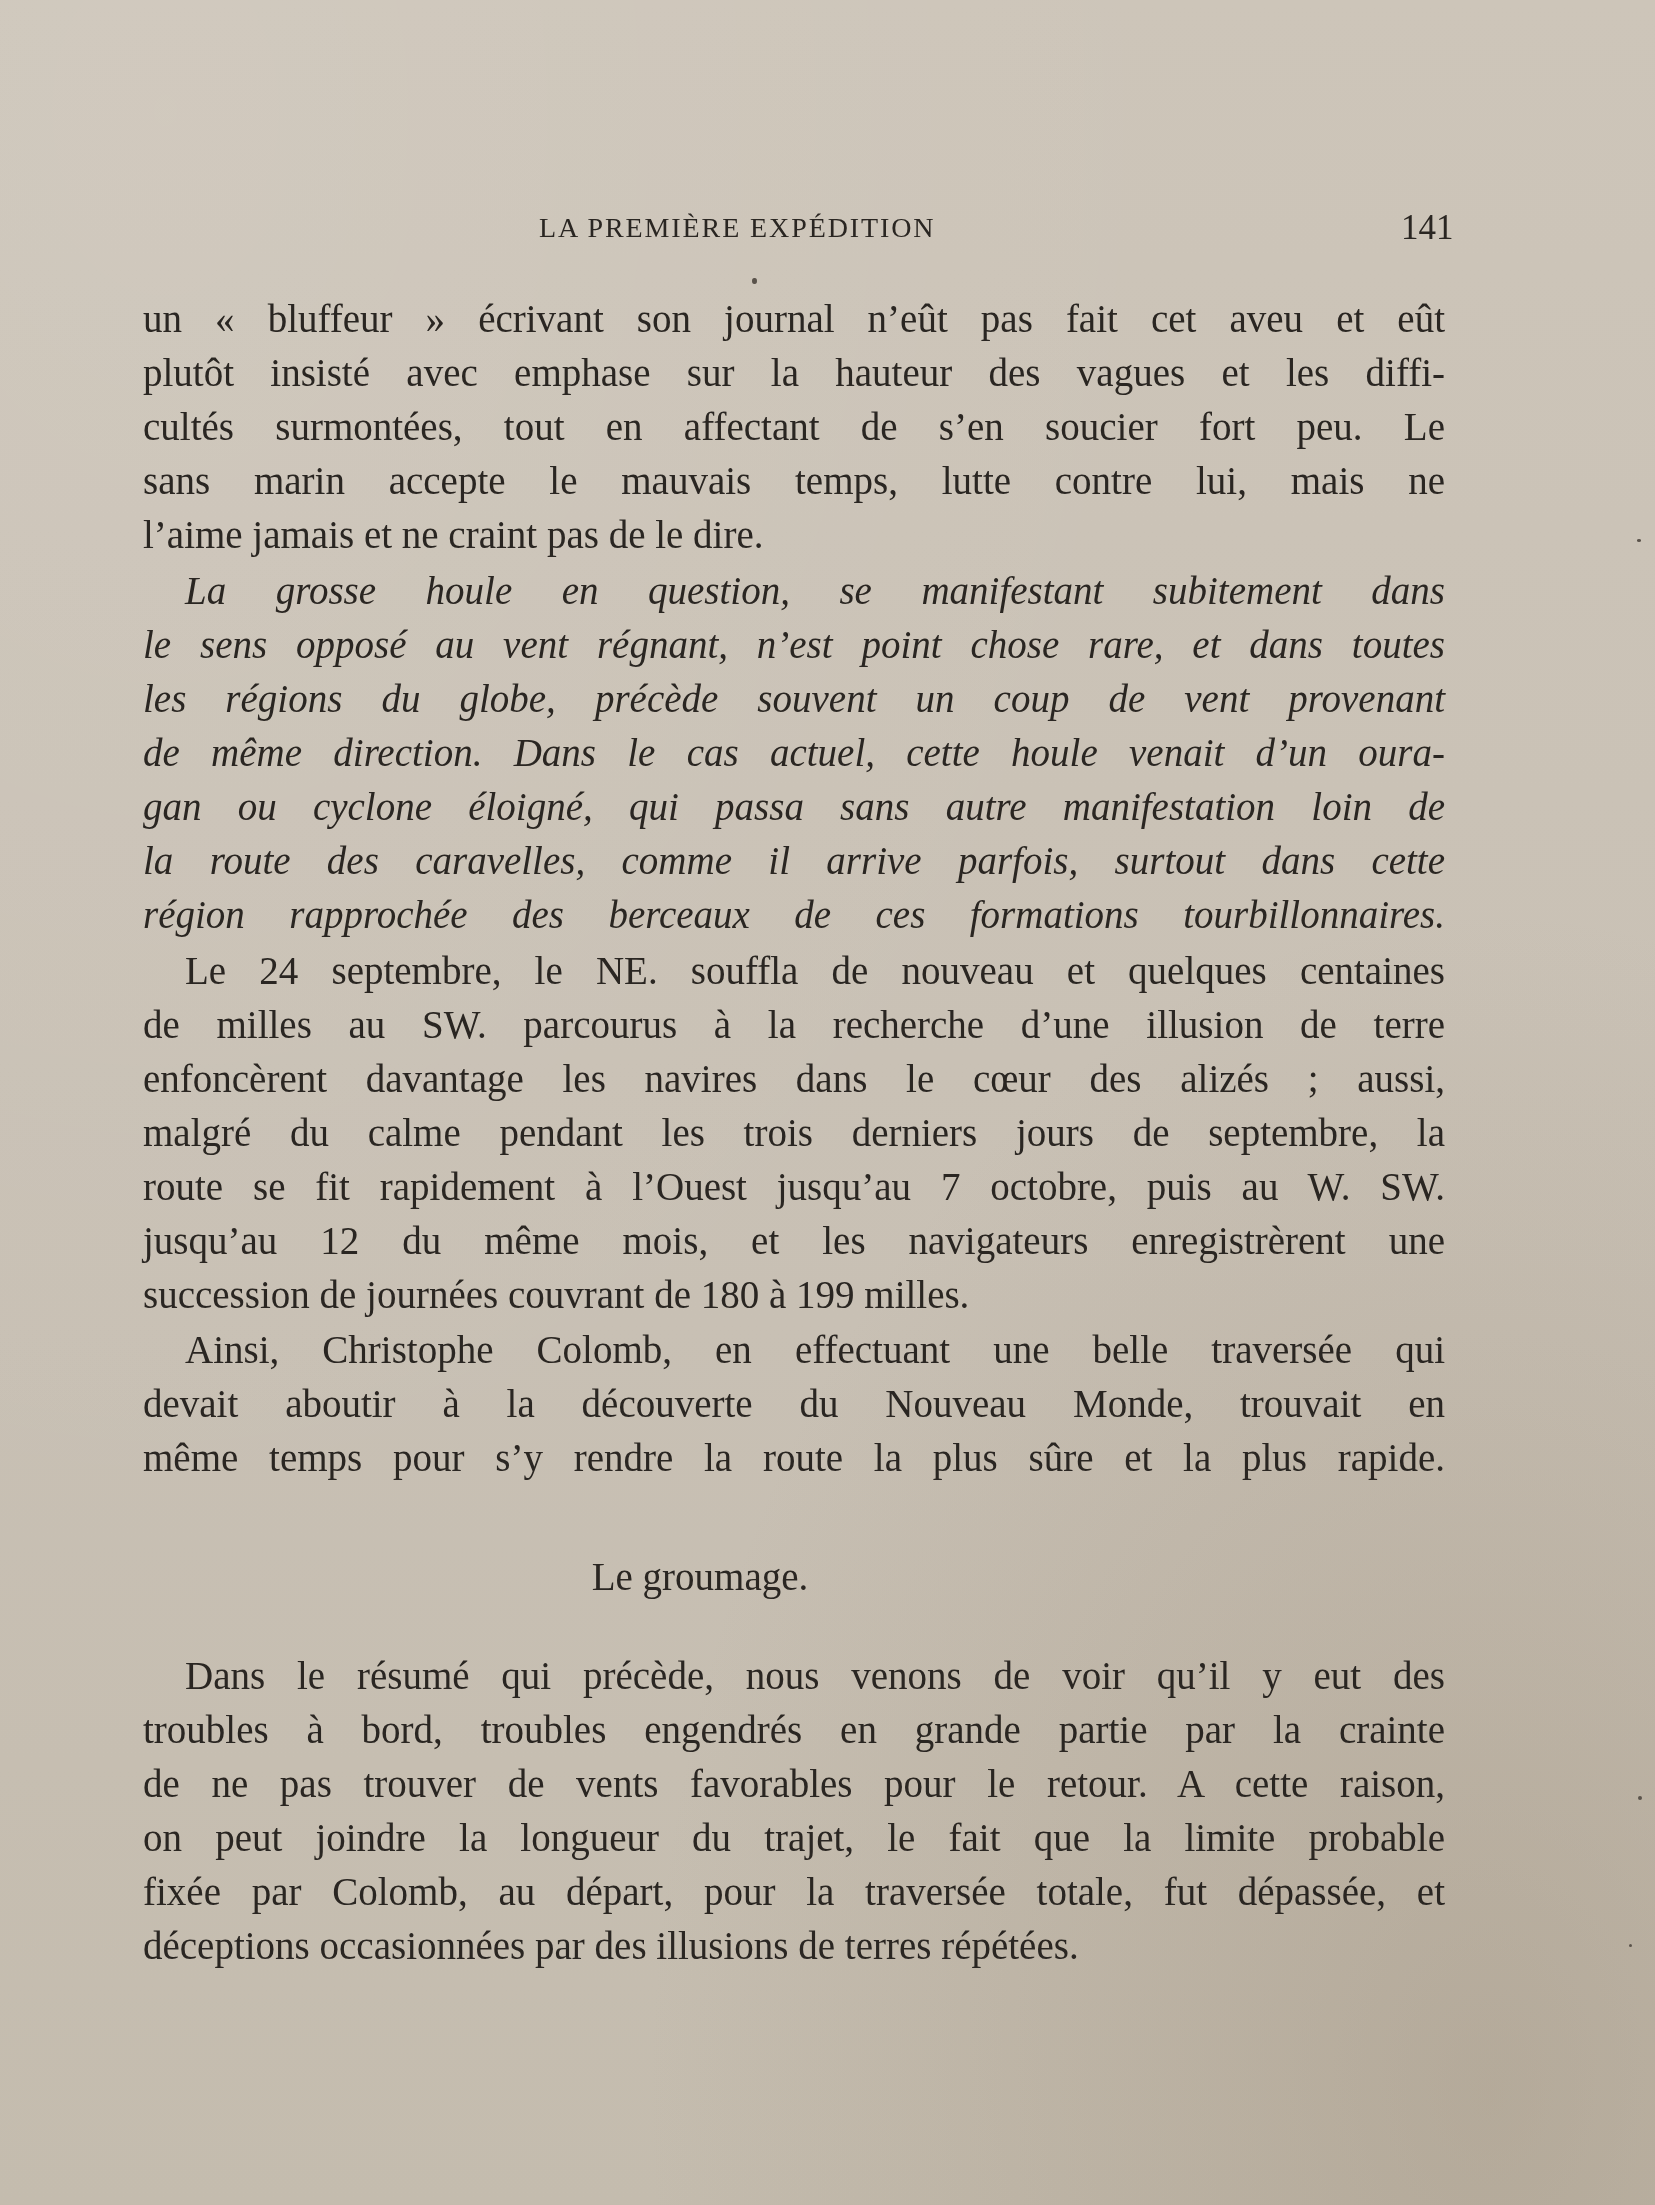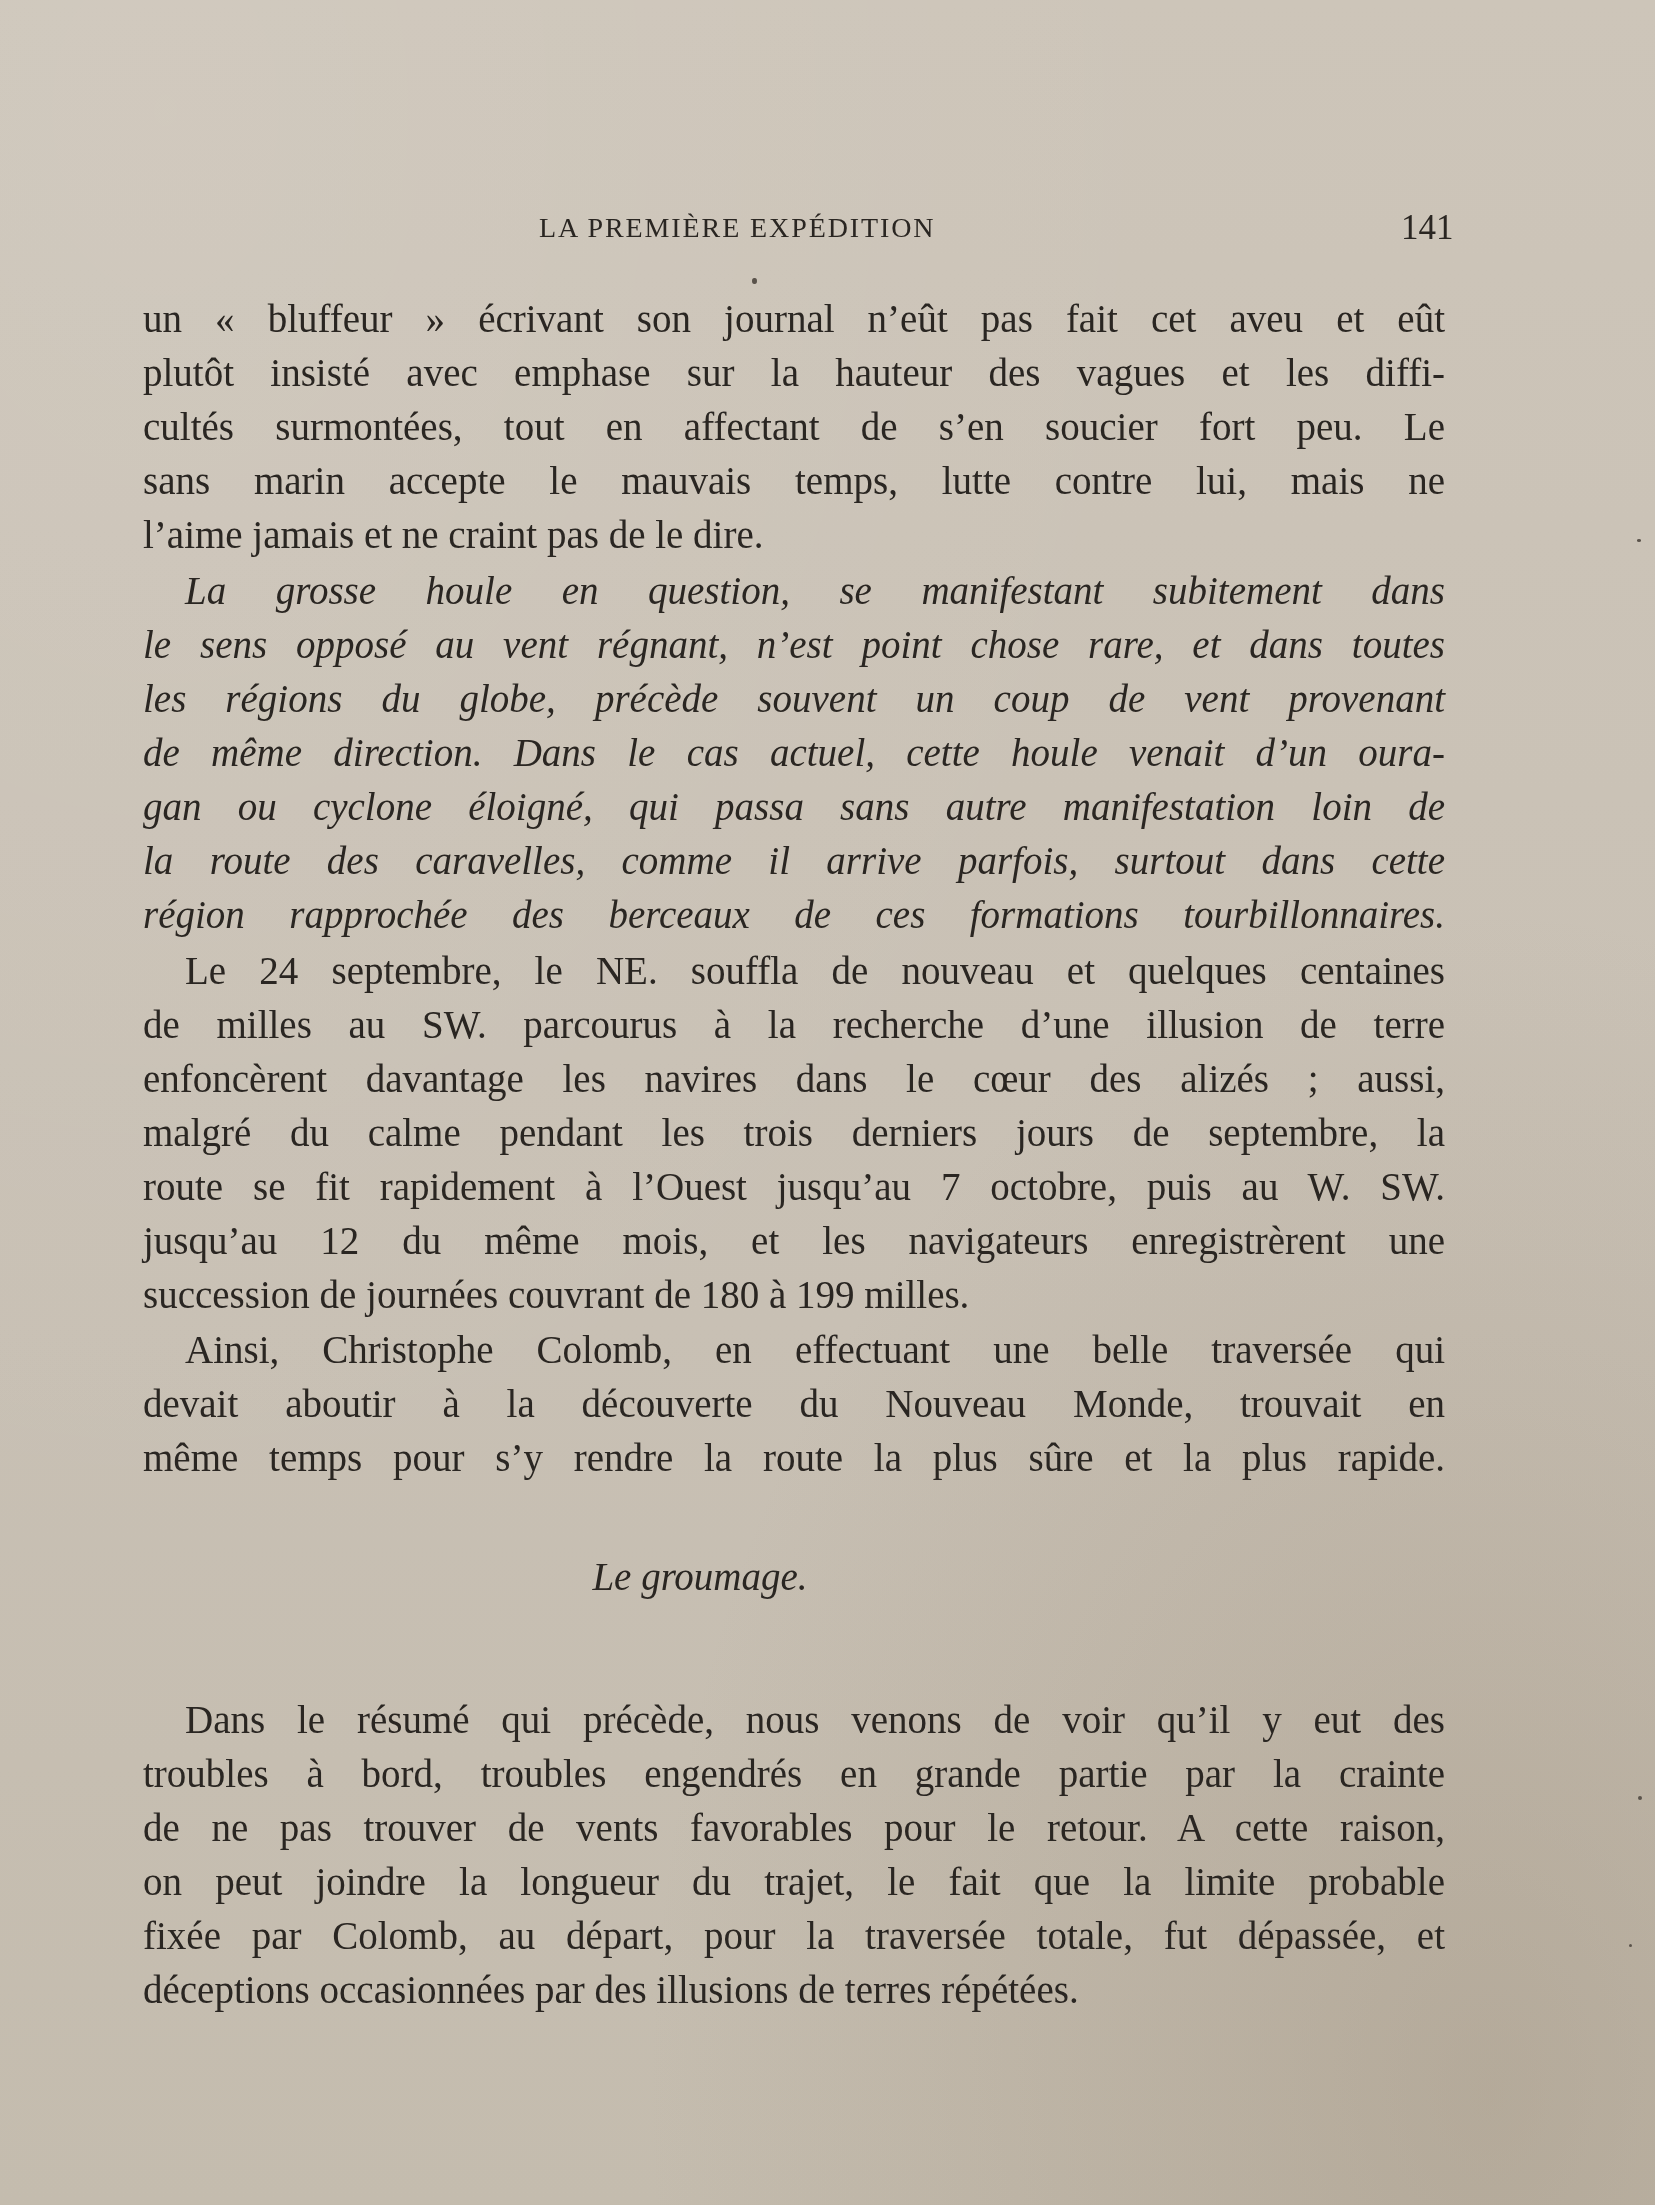--- a/index.html
+++ b/index.html
@@ -41,25 +41,25 @@
     text-align-last: justify;
     white-space: nowrap;
   }
   .line.last { text-align-last: left; }
   .line.indent { padding-left: 42px; }
   .line span { white-space: normal; }
   .block1 { top: 292px; }
   .block2 { top: 564px; font-style: italic; }
   .block3 { top: 944px; }
   .block4 { top: 1323px; }
-  .block5 { top: 1649px; margin-top: 44px; }
+  .block5 { top: 1649px; }
   .section-heading {
     position: absolute; top: 1554px; left: 0; width: 1470px;
     text-align: center;
-    font-style: italic; font-size: 39px;
+    font-size: 39px;
   }
   .section-heading span { position: relative; left: -35px; }
   .speck { position: absolute; background: #5a534b; border-radius: 50%; }
 </style>
 </head>
 <body>
 
 <div class="page">
 
   <div class="running-head">

